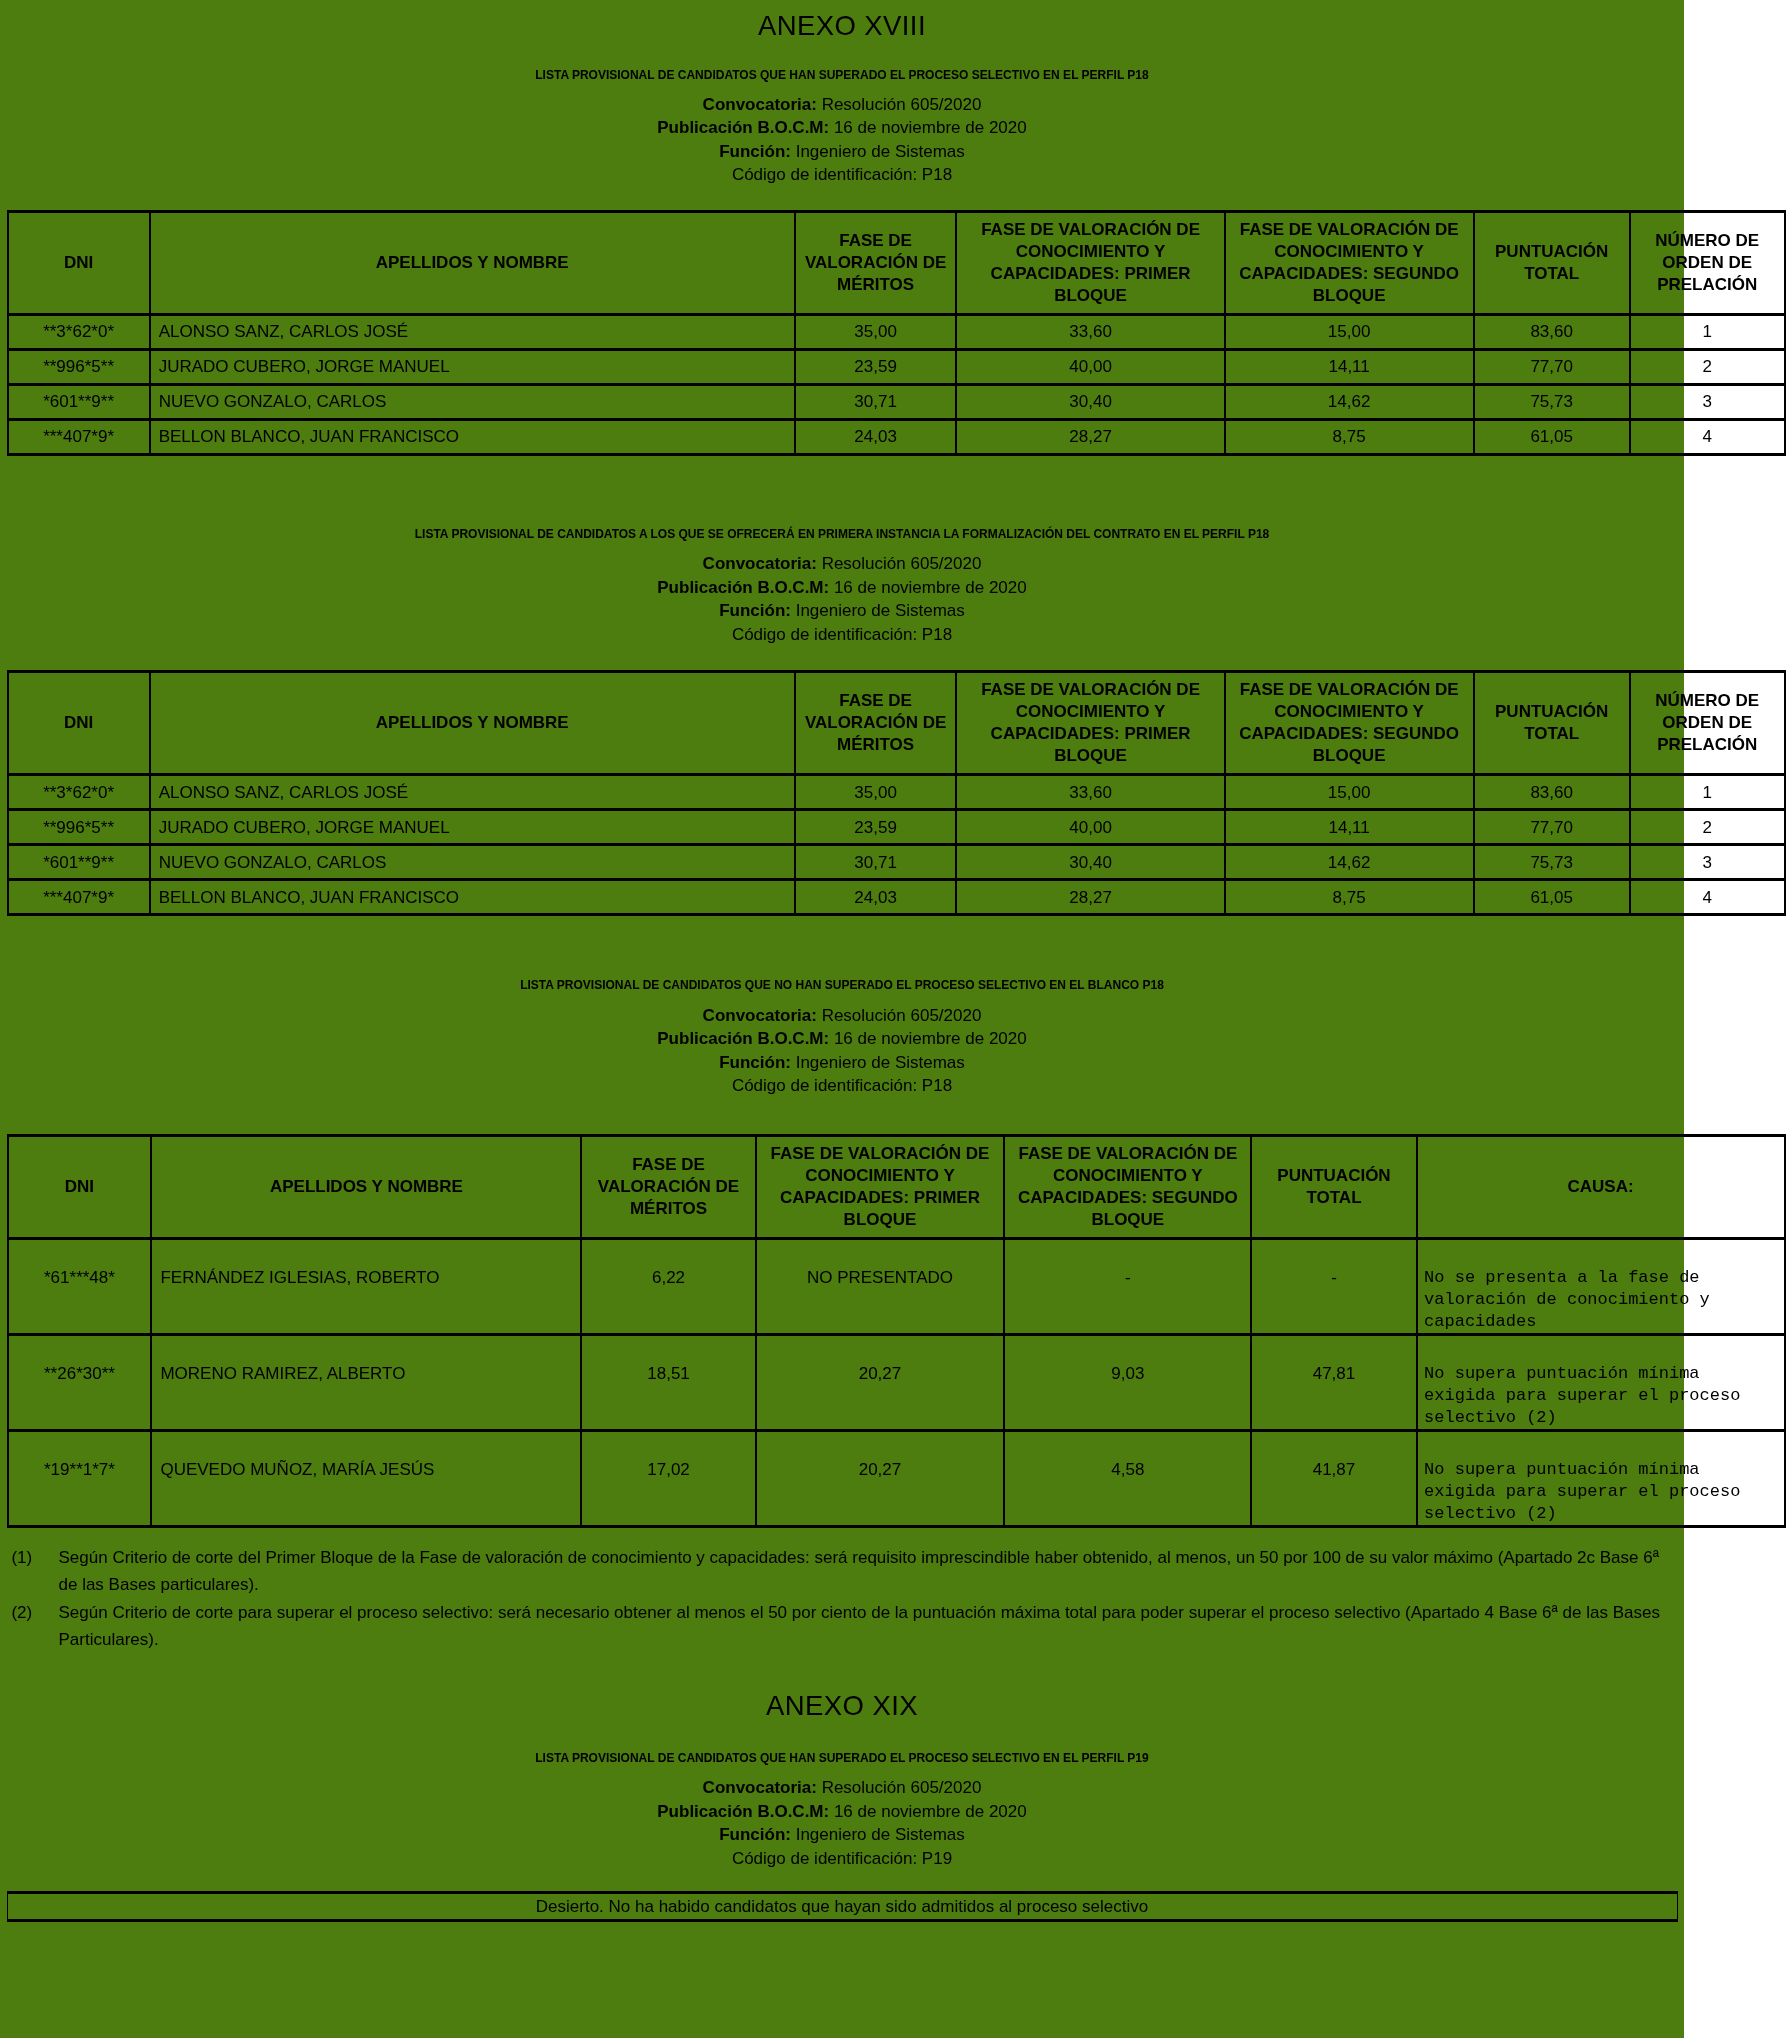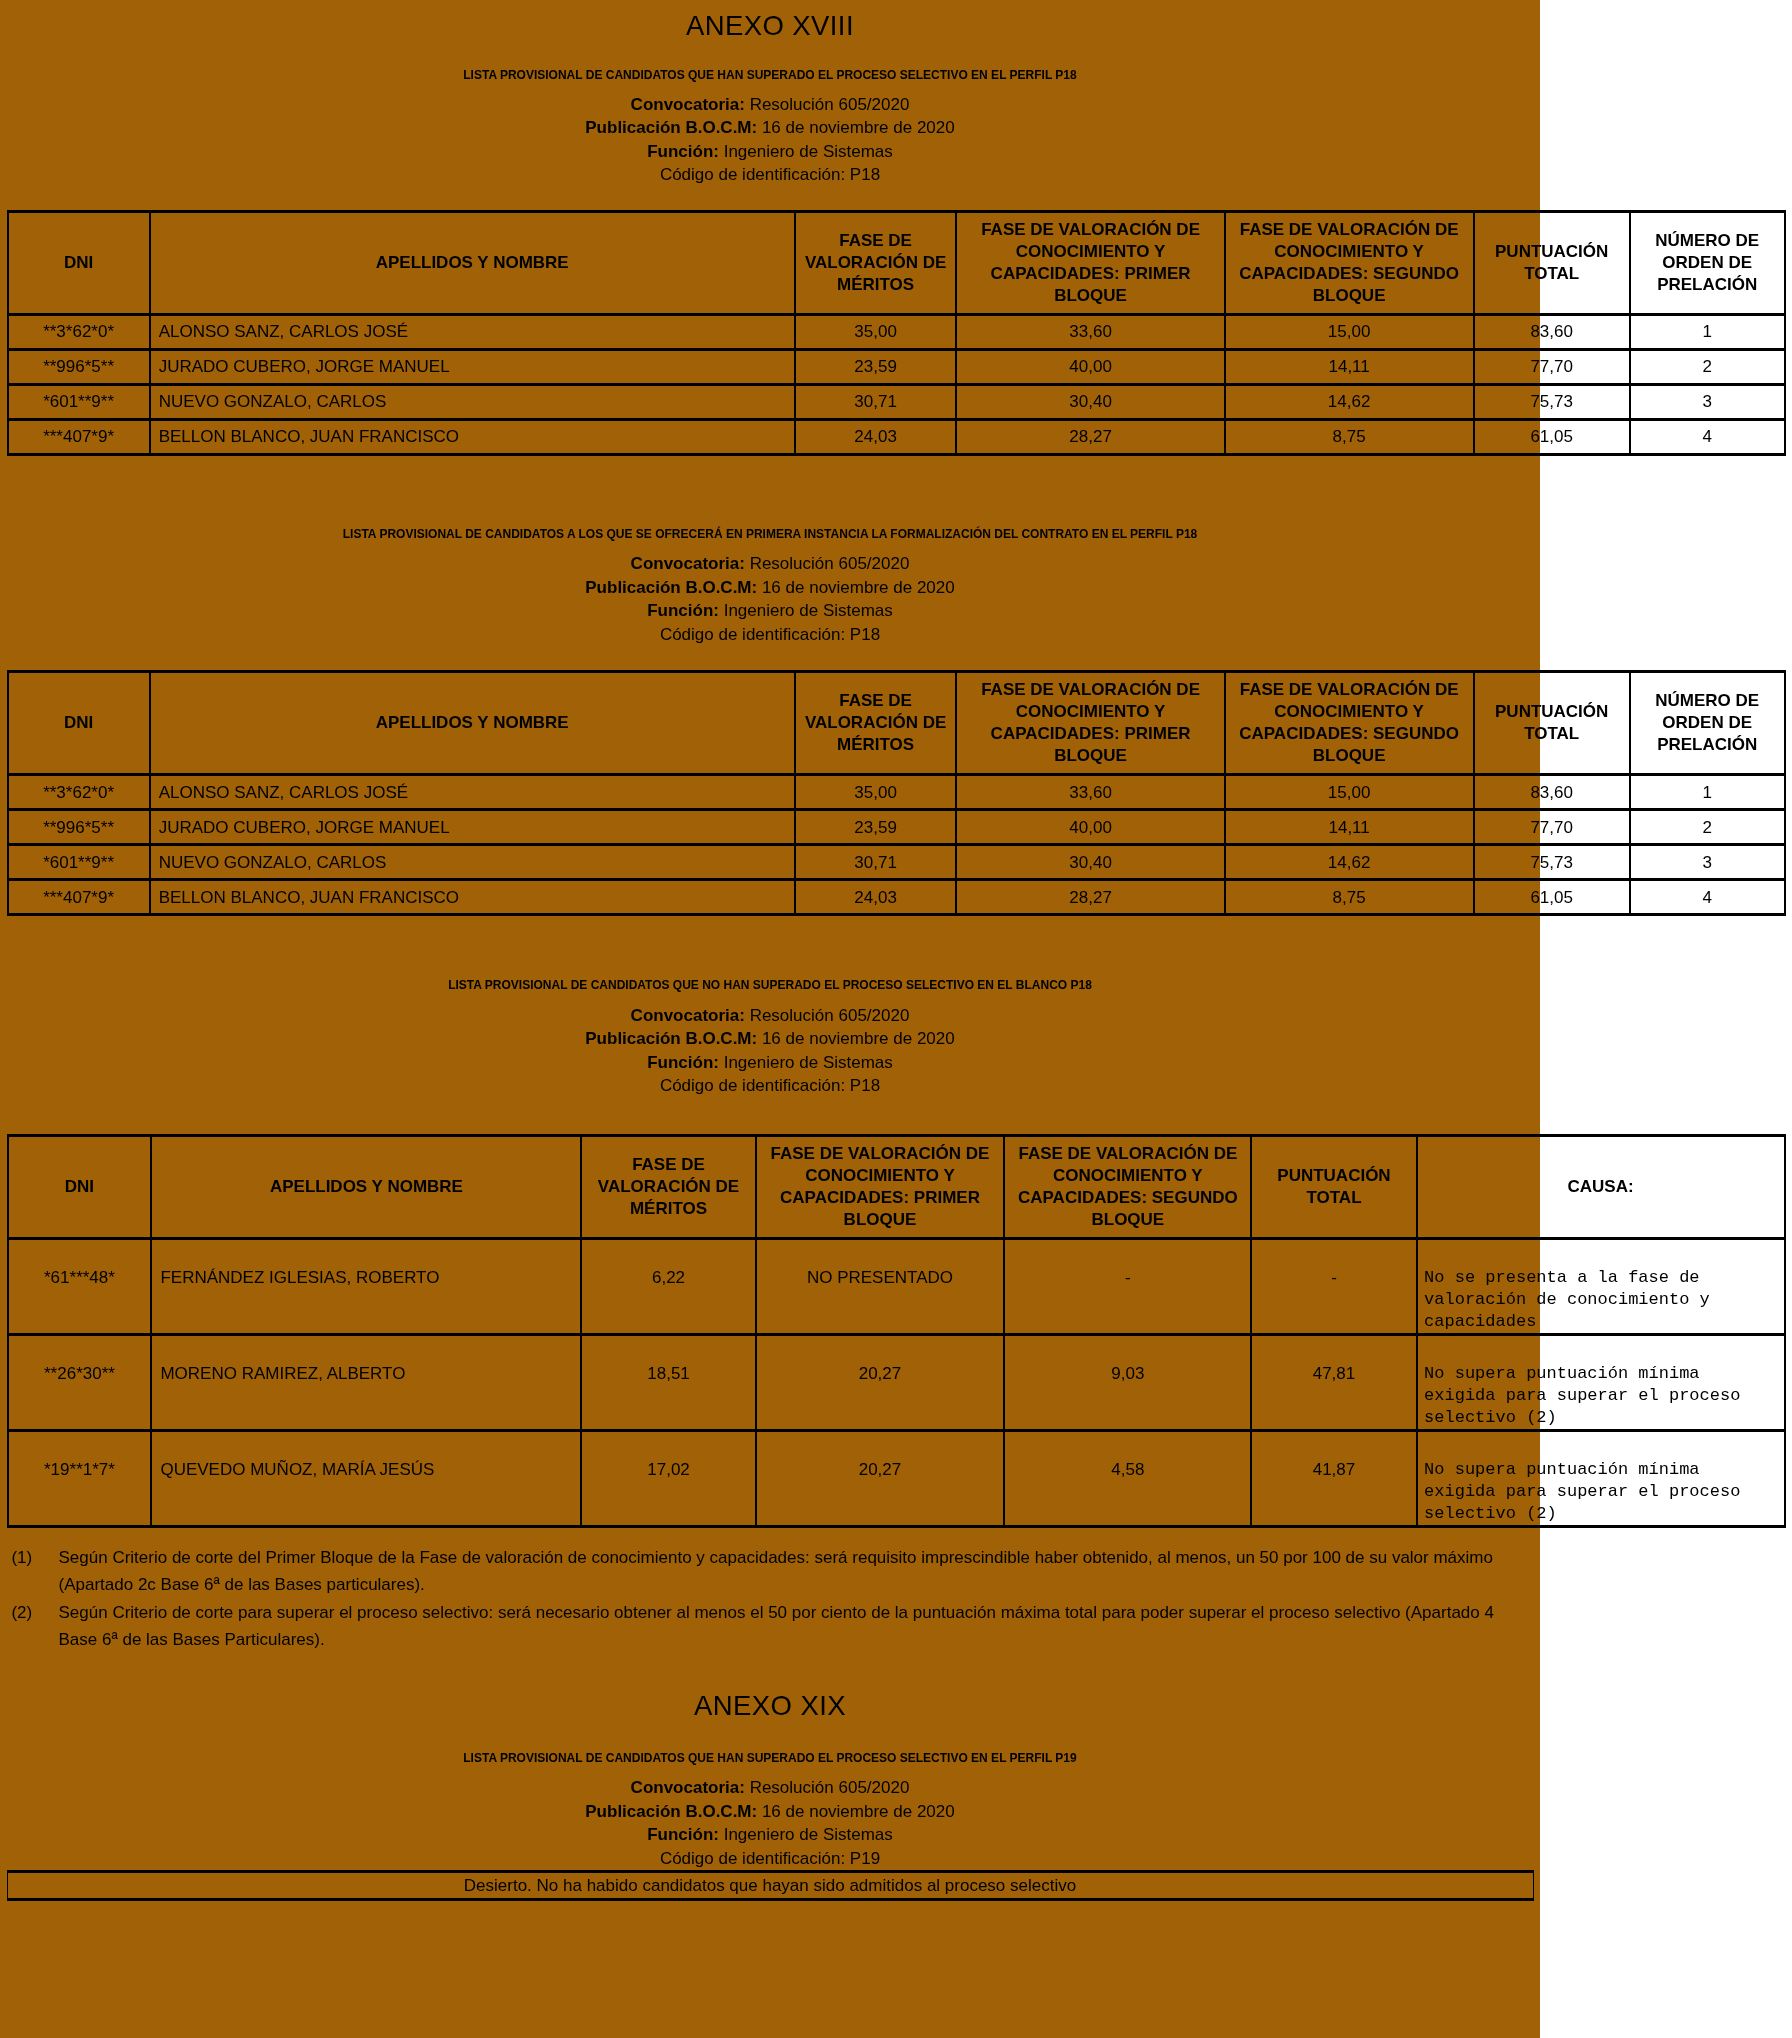--- a/index.html
+++ b/index.html
@@ -4,25 +4,25 @@
 <title>ANEXO XVIII</title>
 <style>
   html, body {
     margin: 0;
     padding: 0;
     background: #ffffff;
     color: #000000;
     font-family: "Liberation Sans", "DejaVu Sans", sans-serif;
   }
   .page {
-    width: 1540px;
+    width: 1684px;
     min-height: 2038px;
     box-sizing: border-box;
     padding: 6.5px 6.5px 32px 6.5px;
-    background: #a16207;
+    background: #4d7c0f;
   }
   .anexo-title {
     font-size: 27.5px;
     font-weight: normal;
     text-align: center;
     margin: 3.2px 0 0 0;
     letter-spacing: 0.4px;
   }
   .anexo-title.second { margin-top: 37px; }
   .list-heading {
@@ -97,20 +97,21 @@
     padding-left: 52px;
     margin: 0 0 1.6px 0;
   }
   .fn-num {
     position: absolute;
     left: 4.9px;
     top: 0;
   }
 
   .desierto {
+    margin-top: 21px;
     border: 1.6px solid #000;
     border-top-width: 3.2px;
     border-bottom-width: 3.2px;
     height: 31px;
     box-sizing: border-box;
     display: flex;
     align-items: center;
     justify-content: center;
     font-size: 17px;
   }

